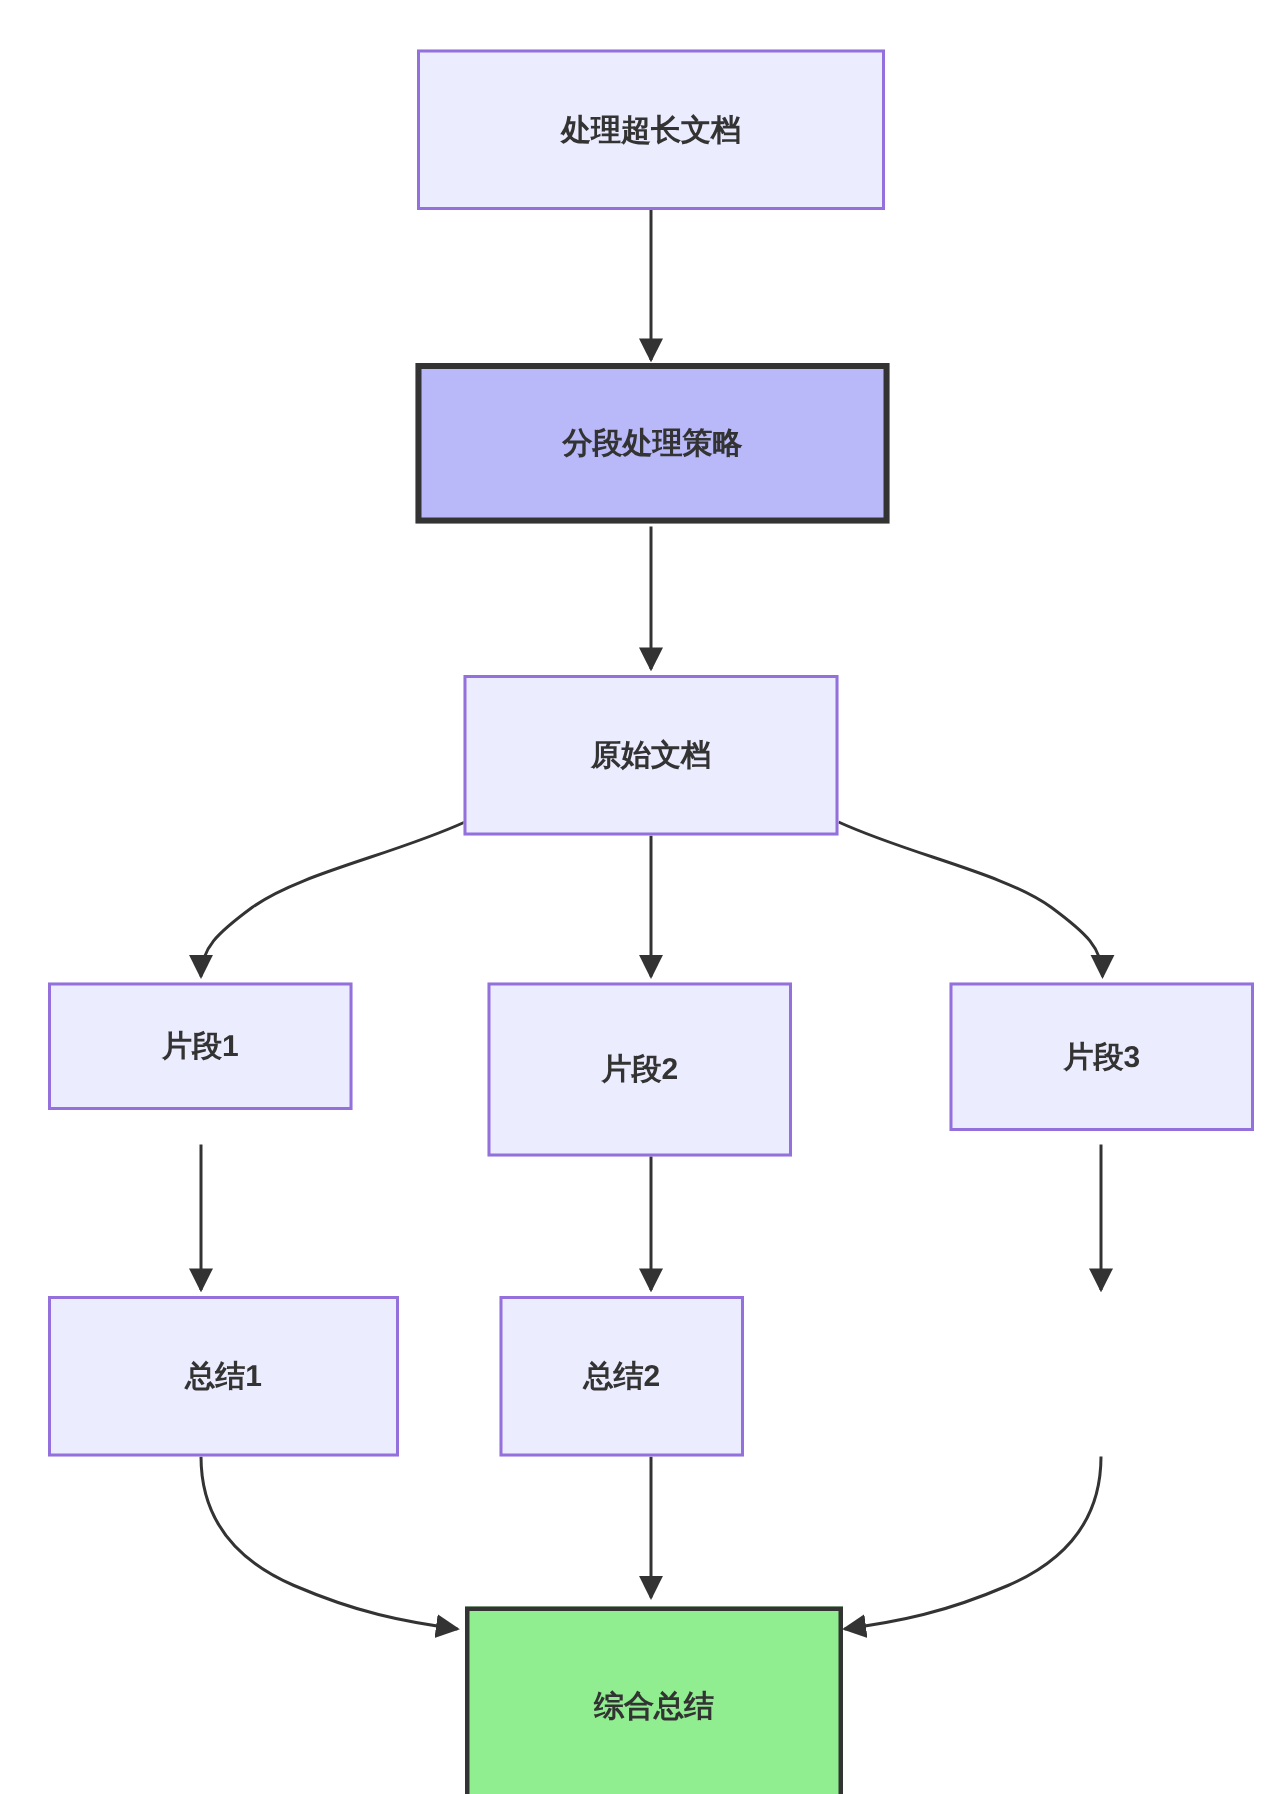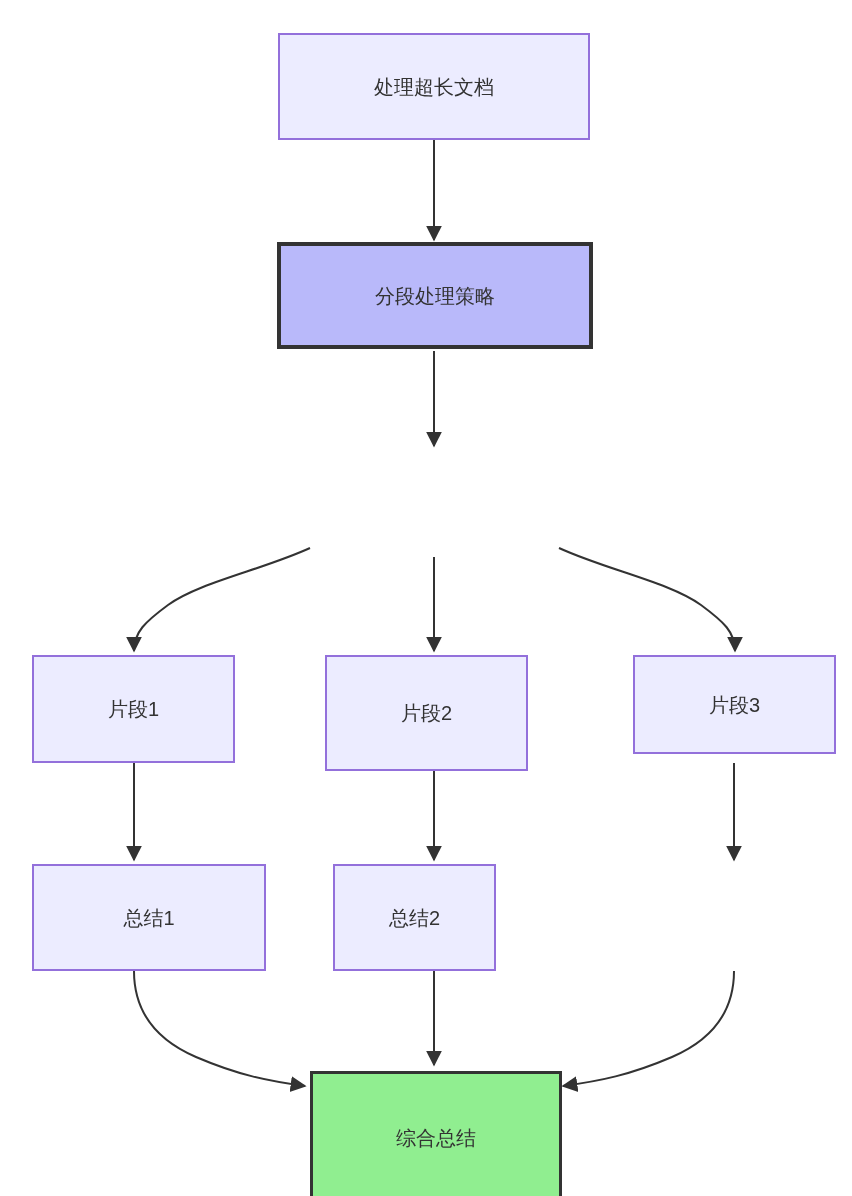--- a/index.html
+++ b/index.html
@@ -14,21 +14,21 @@
     background:var(--background);
     font-family:"Liberation Sans","DejaVu Sans",sans-serif;
   }
   svg.edges{position:absolute; left:0; top:0; width:852px; height:1196px; display:block;}
   .edge{fill:none; stroke:var(--edge); stroke-width:2px; marker-end:url(#arrowhead);}
   #arrowhead path{fill:var(--edge);}
   .node{
     position:absolute; box-sizing:border-box;
     display:flex; align-items:center; justify-content:center;
     background:var(--node-fill); border:2px solid var(--node-border);
-    color:var(--text); font-size:20px; line-height:1.3; text-align:center;
+    color:var(--text); font-size:20px; line-height:1.3; text-align:center;font-weight:bold;
   }
   .node.highlight{background:var(--highlight-fill); border:4px solid var(--highlight-border);align-items:center;}
   .node.success{background:var(--success-fill); border:3px solid var(--success-border);}
 </style>
 </head>
 <body>
 
 <div class="canvas">
 
   <svg class="edges" viewBox="0 0 852 1196" xmlns="http://www.w3.org/2000/svg">
@@ -51,22 +51,25 @@
   </svg>
 
   <div class="node" style="left:278px; top:33px; width:312px; height:107px">
     <span>处理超长文档</span>
   </div>
 
   <div class="node highlight" style="left:277px; top:242px; width:316px; height:107px">
     <span>分段处理策略</span>
   </div>
 
+  <div class="node" style="left:309px; top:450px; width:250px; height:107px">
+    <span>原始文档</span>
+  </div>
 
-  <div class="node" style="left:32px; top:655px; width:203px; height:108px">
+  <div class="node" style="left:32px; top:655px; width:203px; height:85px">
     <span>片段1</span>
   </div>
 
   <div class="node" style="left:325px; top:655px; width:203px; height:116px">
     <span>片段2</span>
   </div>
 
   <div class="node" style="left:633px; top:655px; width:203px; height:99px">
     <span>片段3</span>
   </div>

